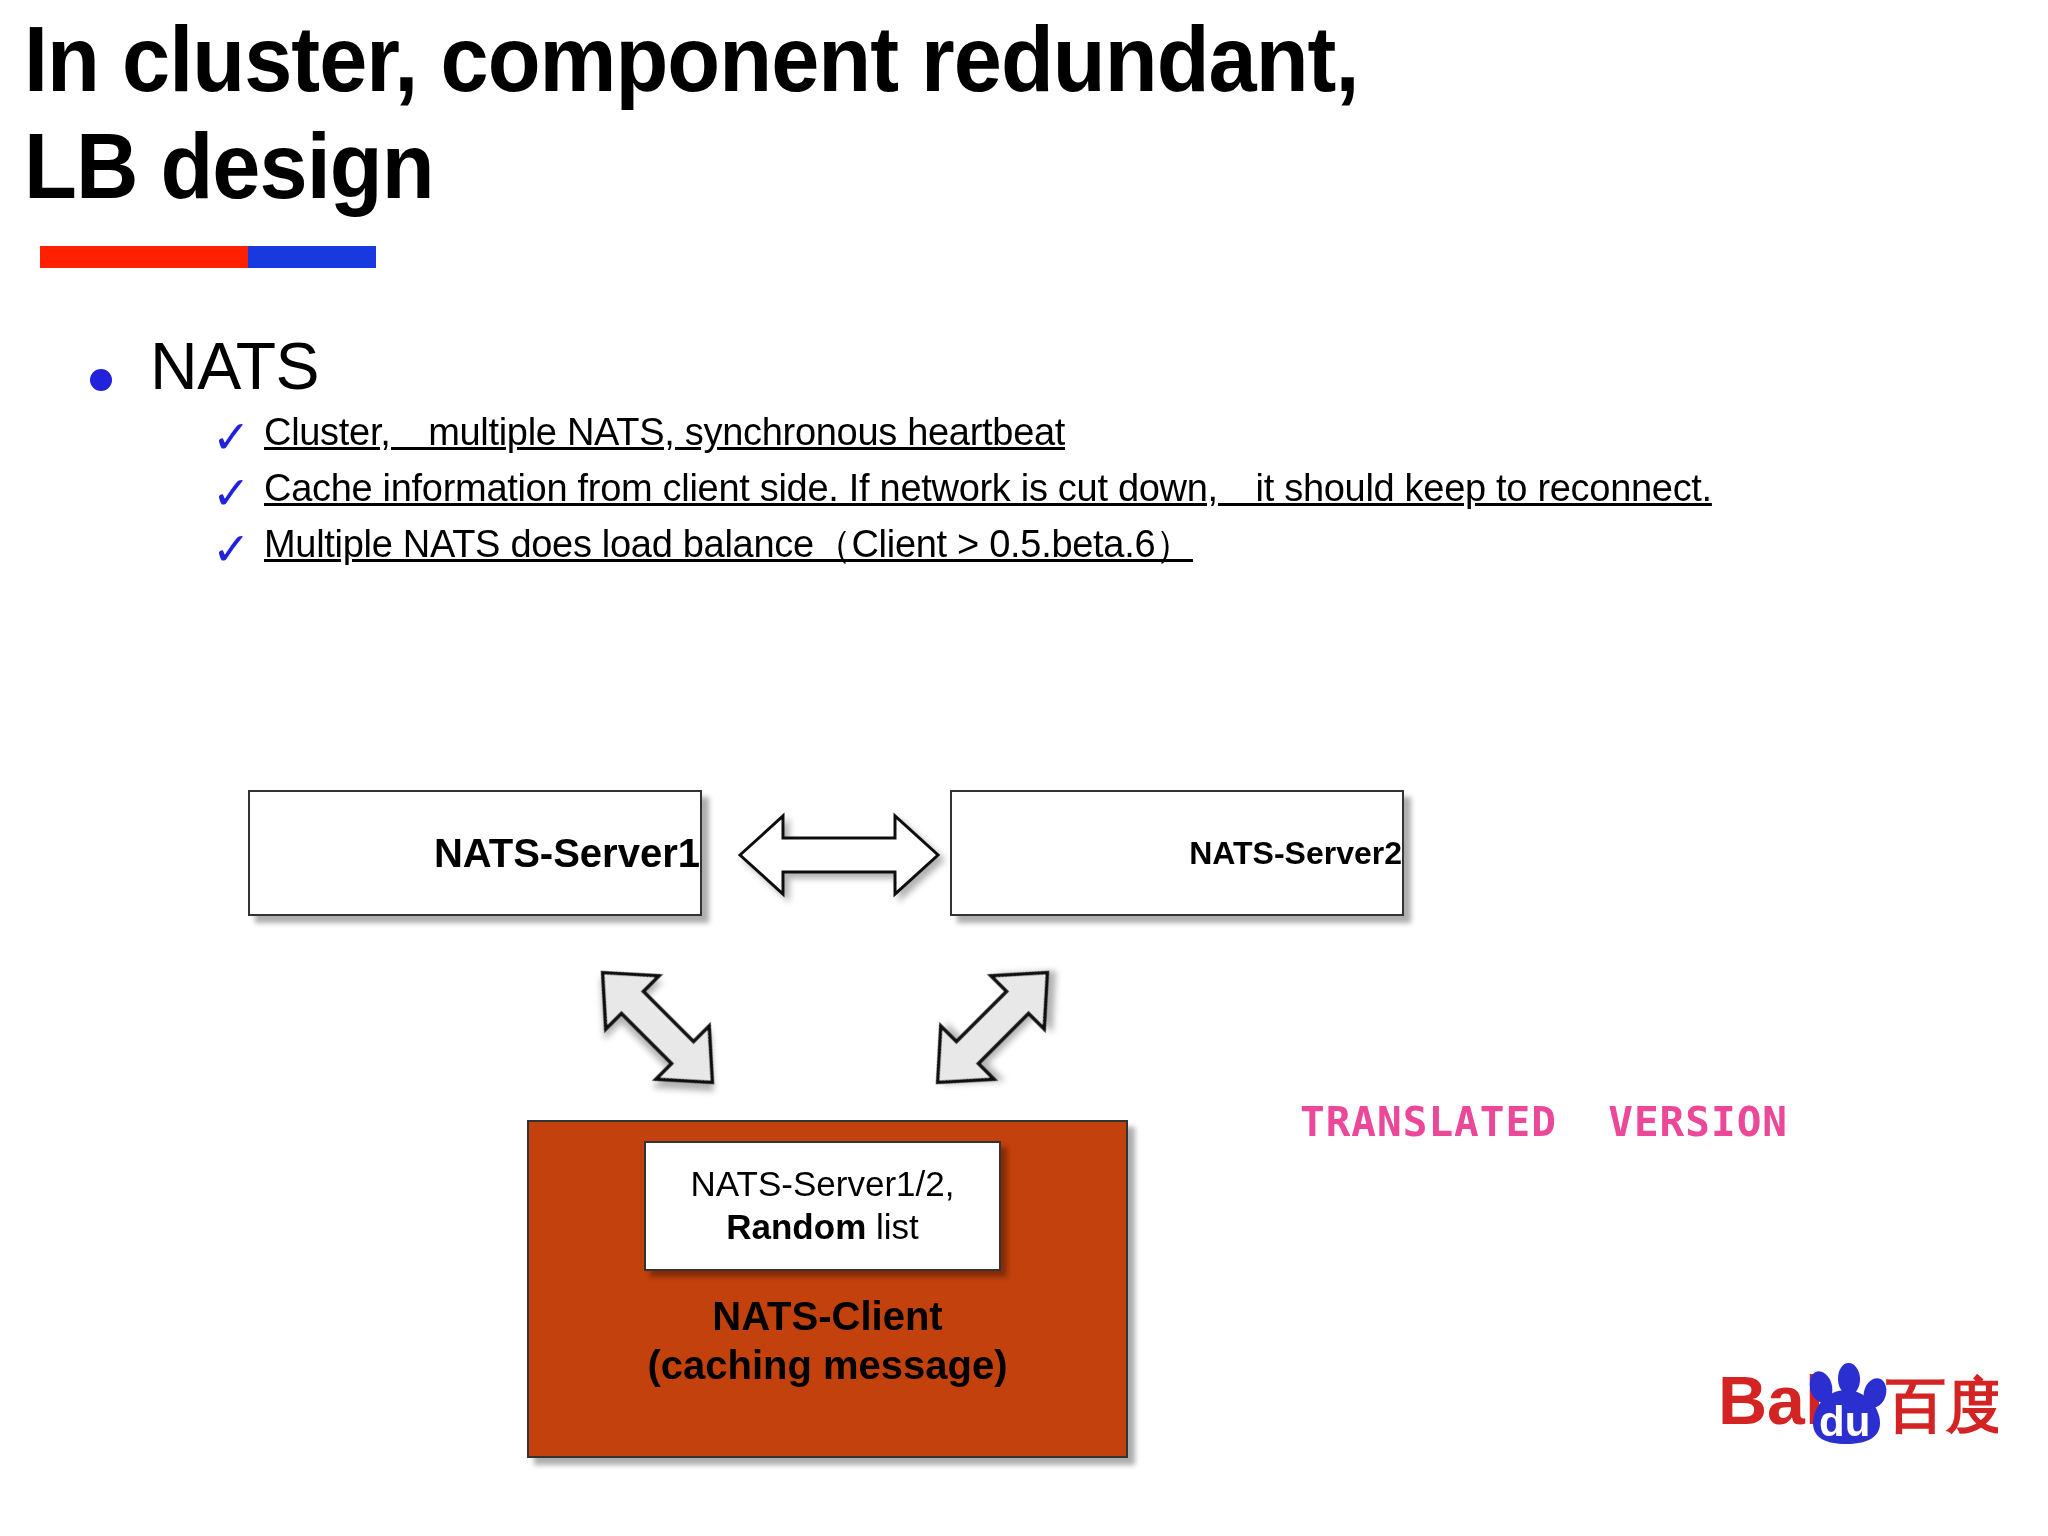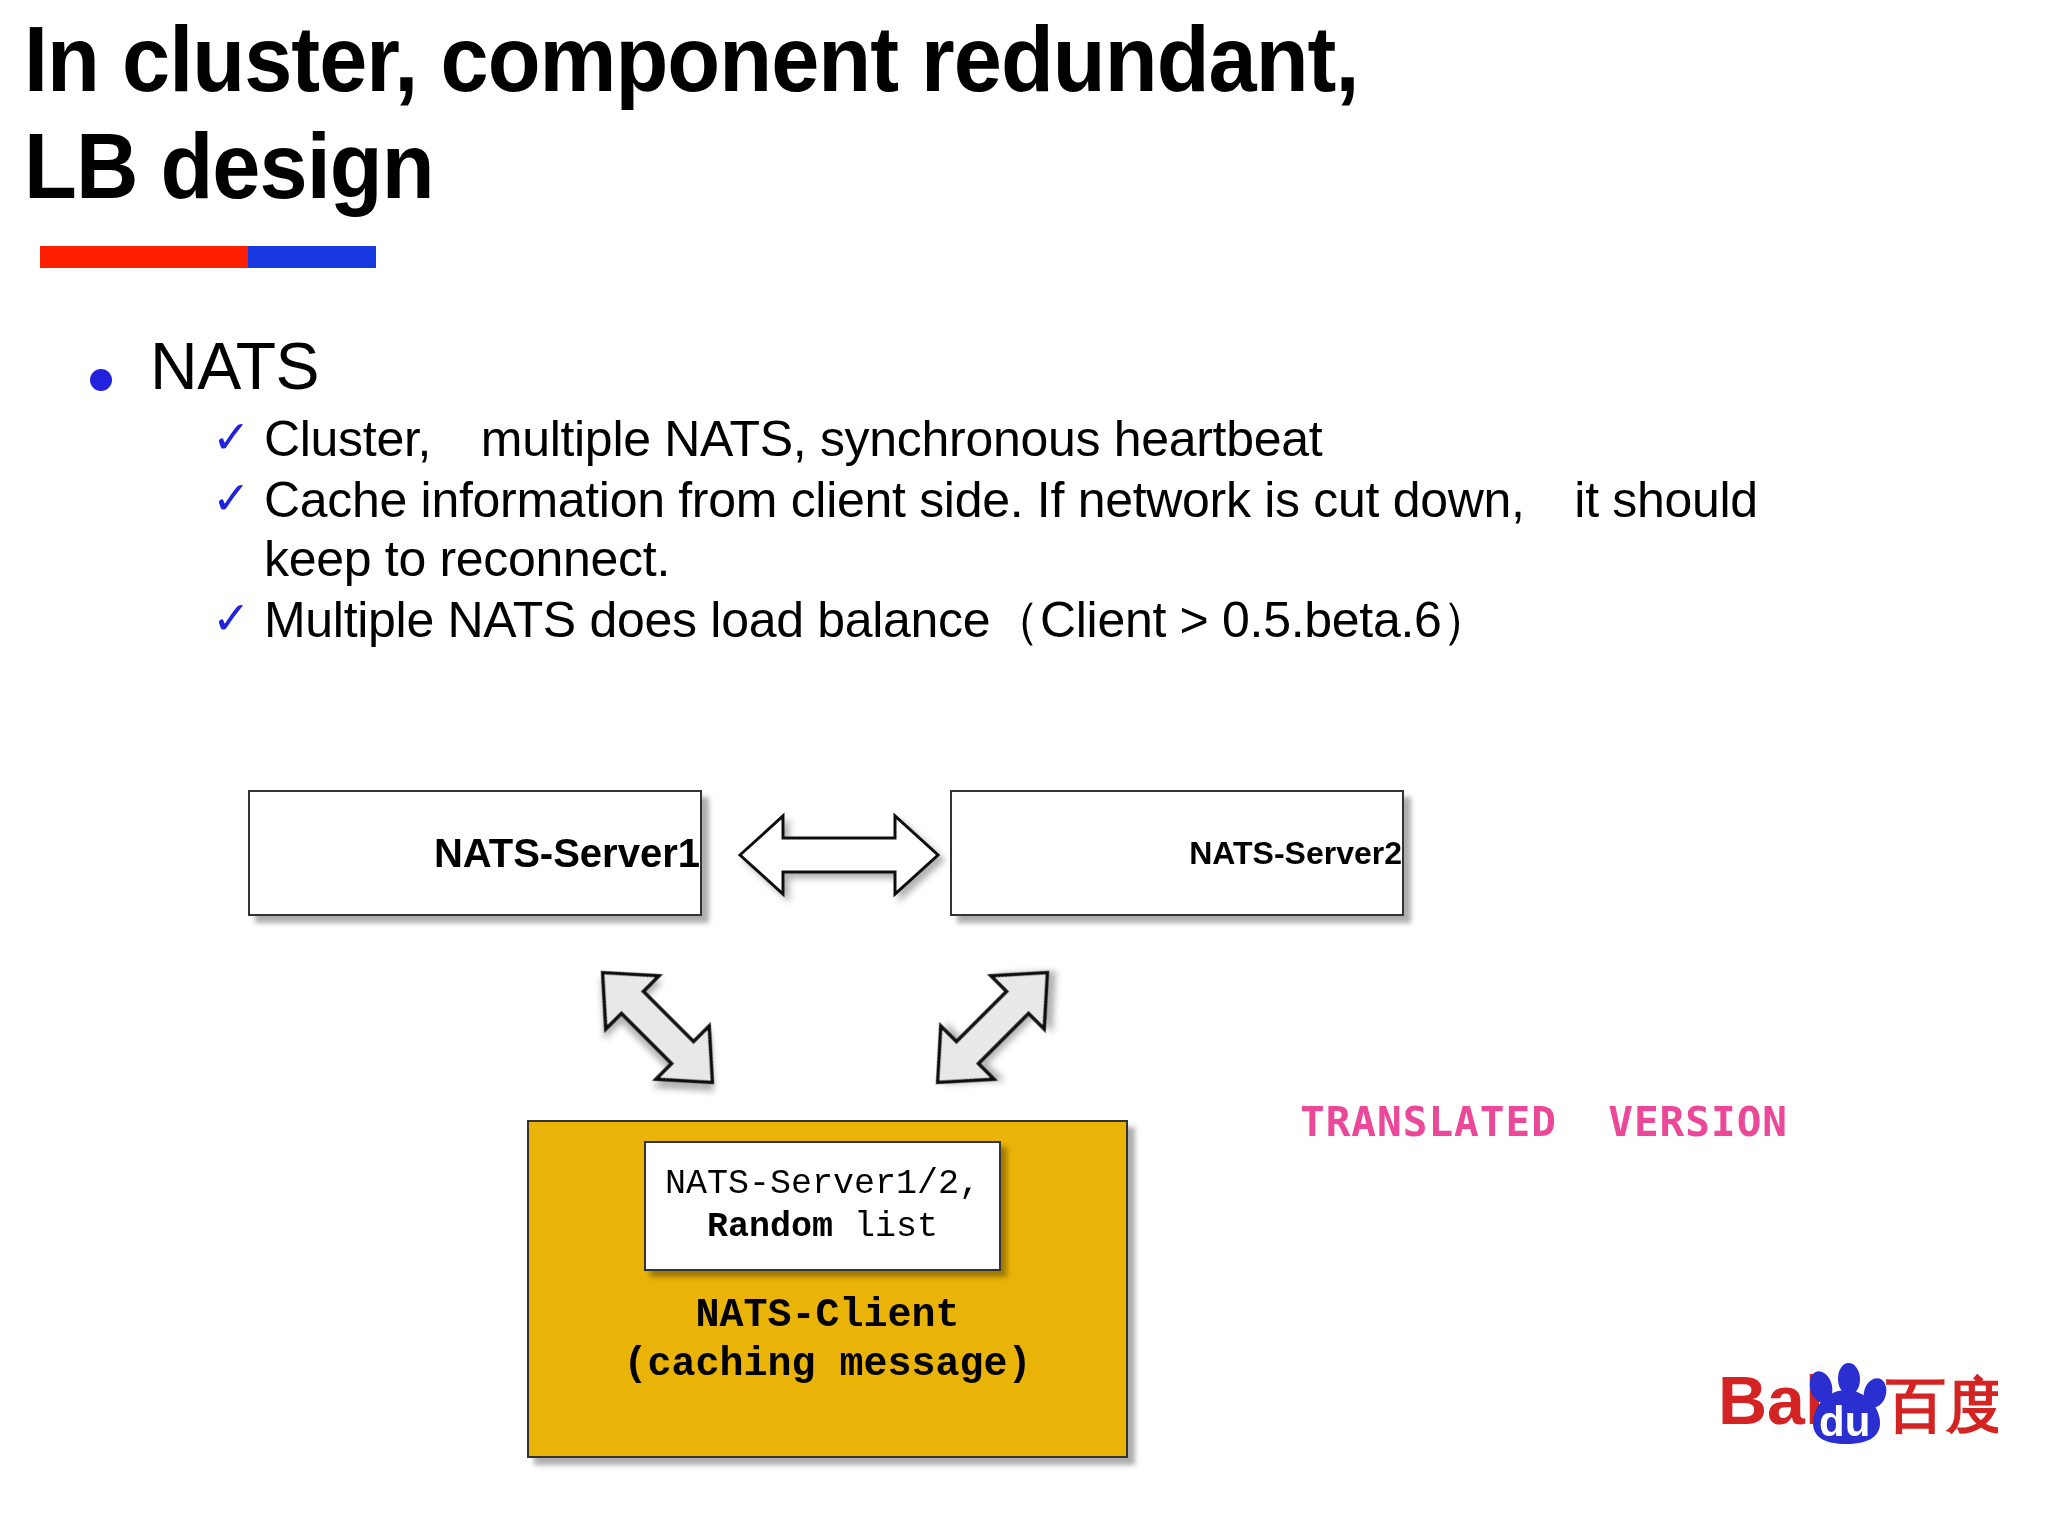--- a/index.html
+++ b/index.html
@@ -80,24 +80,25 @@
   .lvl2 .check {
     flex: 0 0 auto;
     width: 34px;
     color: #2222dd;
     font-size: 46px;
     line-height: 1.18;
     font-weight: normal;
     margin-right: 18px;
   }
   .lvl2 .lvl2-text {
-    font-size: 50px;
+    font-size: 38px;
     line-height: 1.18;
     letter-spacing: -0.3px;
     max-width: 1560px;
+    text-decoration: underline;
   }
 
   
   #diagram {
     position: absolute;
     left: 0;
     top: 0;
     width: 2048px;
     height: 1536px;
     pointer-events: none;
@@ -120,24 +121,23 @@
     font-size: 40px;
   }
   #box-server2 {
     left: 950px; top: 790px; width: 450px; height: 122px;
     font-size: 32px;
   }
 
   #box-client {
     position: absolute;
     left: 527px; top: 1120px; width: 597px; height: 334px;
-    background: #eab308;
+    background: #c2410c;
     border: 2px solid #333333;
     box-shadow: 7px 7px 5px rgba(0,0,0,0.32);
-    font-family: Liberation Mono, monospace;
   }
   #box-inner {
     position: absolute;
     left: 115px; top: 19px; width: 353px; height: 126px;
     background: #ffffff;
     border: 2px solid #333333;
     box-shadow: 6px 6px 5px rgba(0,0,0,0.32);
     display: flex;
     flex-direction: column;
     align-items: center;

